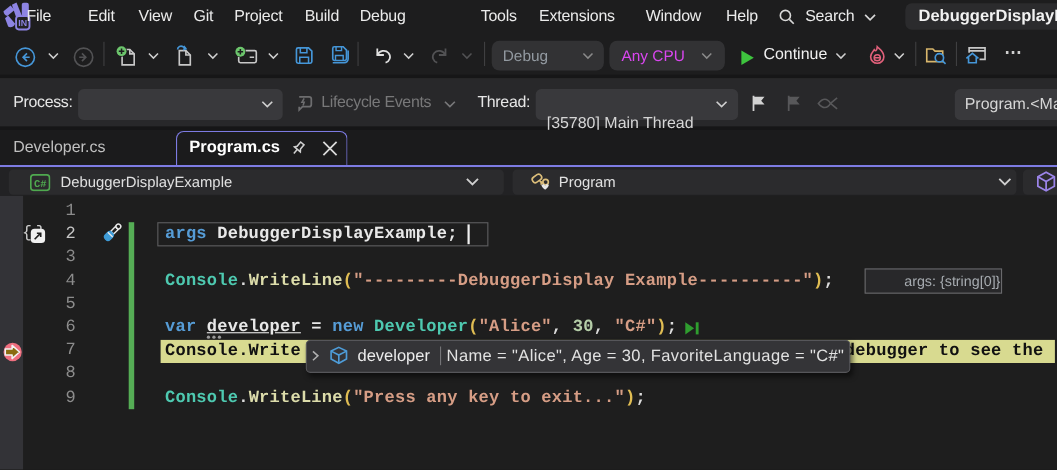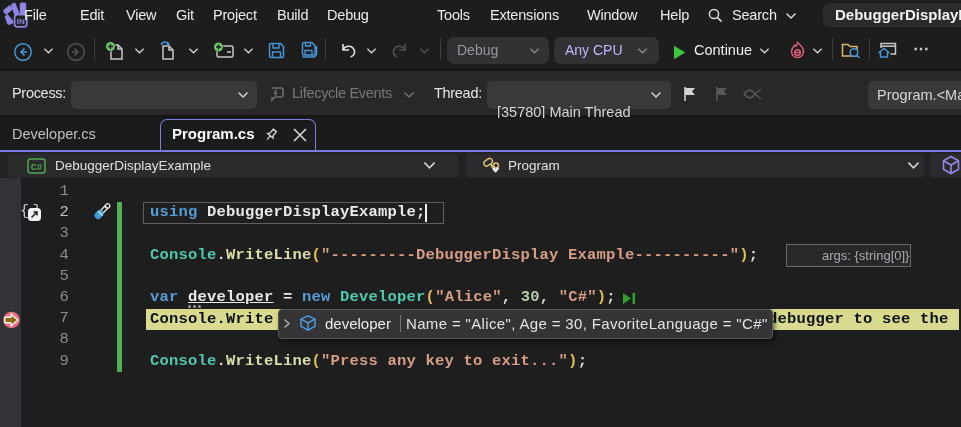--- a/index.html
+++ b/index.html
@@ -133,21 +133,21 @@
     </svg>
   <div class="abs" style="left:440px;top:38px;width:1px;height:22px;background:#3f3f41;"></div>
 
   <div class="abs" style="left:447px;top:37px;width:102px;height:27px;background:#323234;border-radius:7px;"></div>
   <div class="abs" style="left:457px;top:37px;height:27px;line-height:27px;font-size:14px;color:#939aa1;">Debug</div>
   <svg class="abs" style="left:529px;top:47px;" width="11" height="8" viewBox="0 0 12 8">
       <path d="M1.5 1.5 L6 6 L10.5 1.5" fill="none" stroke="#8a8a8a" stroke-width="1.5"></path>
     </svg>
 
   <div class="abs" style="left:554px;top:37px;width:105px;height:27px;background:#323234;border-radius:7px;"></div>
-  <div class="abs" style="left:565px;top:37px;height:27px;line-height:27px;font-size:14px;color:#c4b5fd;text-align:right;">Any CPU</div>
+  <div class="abs" style="left:565px;top:37px;height:27px;line-height:27px;font-size:14px;color:#d946ef;text-align:right;">Any CPU</div>
   <svg class="abs" style="left:637px;top:47px;" width="11" height="8" viewBox="0 0 12 8">
       <path d="M1.5 1.5 L6 6 L10.5 1.5" fill="none" stroke="#8a8a8a" stroke-width="1.5"></path>
     </svg>
 
   <svg class="abs" style="left:673px;top:45px;" width="13" height="15" viewBox="0 0 13 15">
     <path d="M1 0.8 L12.3 7.5 L1 14.2 Z" fill="#3ec43e"></path>
   </svg>
   <div class="abs" style="left:694px;top:37px;height:27px;line-height:27px;font-size:14.5px;color:#f0f0f0;">Continue</div>
   <svg class="abs" style="left:759px;top:47px;" width="11" height="8" viewBox="0 0 12 8">
       <path d="M1.5 1.5 L6 6 L10.5 1.5" fill="none" stroke="#cfcfcf" stroke-width="1.5"></path>
@@ -299,21 +299,21 @@
     </g>
   </svg>
 
   <svg class="abs" style="left:2px;top:311px;" width="19" height="18" viewBox="0 0 19 18">
     <circle cx="9.5" cy="9" r="8.3" fill="#ef6f7f"></circle>
     <path d="M2.8 6.2 L9 6.2 L9 3 L15.8 9 L9 15 L9 11.8 L2.8 11.8 Z" fill="#8a6b10" stroke="#f2f2f2" stroke-width="1.4" stroke-linejoin="round"></path>
   </svg>
 
 
   <div class="abs" style="left:143px;top:202px;width:301px;height:22px;border:1px solid #5e5e60;box-sizing:border-box;"></div>
-  <div class="mono cl" style="top:202.2px;"><span style="color:#569cd6">using</span><span style="color:#e8e8e8"> DebuggerDisplayExample;</span></div>
+  <div class="mono cl" style="top:202.2px;"><span style="color:#569cd6">args</span><span style="color:#e8e8e8"> DebuggerDisplayExample;</span></div>
   <div class="abs" style="left:425px;top:204px;width:1.6px;height:18px;background:#f0f0f0;"></div>
 
   <div class="mono cl" style="top:244.6px;"><span style="color:#4ec9b0">Console</span><span style="color:#dcdcdc">.</span><span style="color:#dcdcaa">WriteLine</span><span style="color:#e0bd53">(</span><span style="color:#d69d85">"---------DebuggerDisplay Example----------"</span><span style="color:#e0bd53">)</span><span style="color:#dcdcdc">;</span></div>
   <div class="abs" style="left:786px;top:244px;width:125px;height:23px;background:#28282a;border:1px solid #69696c;box-sizing:border-box;"></div>
   <div class="abs" style="left:796px;top:244px;height:23px;line-height:23px;font-size:13px;color:#a6abb0;margin-left:26px;">args: {string[0]}</div>
 
   <div class="mono cl" style="top:287.0px;"><span style="color:#569cd6">var</span><span style="color:#e8e8e8"> </span><span style="color:#e8e8e8;text-decoration:underline;">developer</span><span style="color:#e8e8e8"> = </span><span style="color:#569cd6">new</span><span style="color:#e8e8e8"> </span><span style="color:#4ec9b0">Developer</span><span style="color:#e0bd53">(</span><span style="color:#d69d85">"Alice"</span><span style="color:#dcdcdc">, </span><span style="color:#b5cea8">30</span><span style="color:#dcdcdc">, </span><span style="color:#d69d85">"C#"</span><span style="color:#e0bd53">)</span><span style="color:#dcdcdc">;</span></div>
   <div class="abs" style="left:188px;top:305px;width:3px;height:3px;background:#9a9a9a;border-radius:50%;"></div>
   <div class="abs" style="left:193px;top:305px;width:3px;height:3px;background:#9a9a9a;border-radius:50%;"></div>
   <div class="abs" style="left:198px;top:305px;width:3px;height:3px;background:#9a9a9a;border-radius:50%;"></div>

